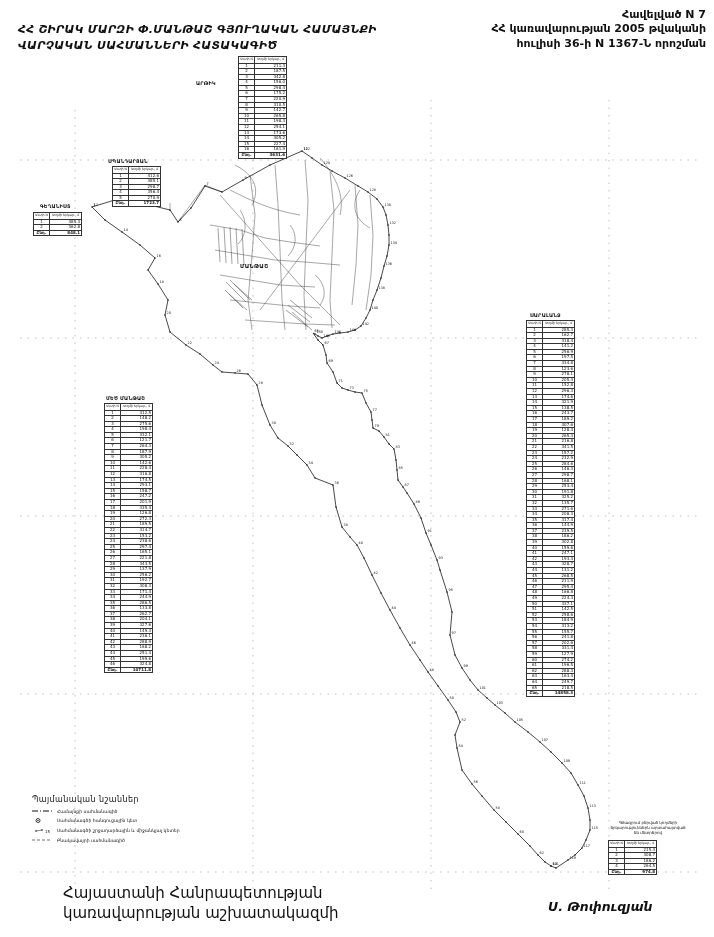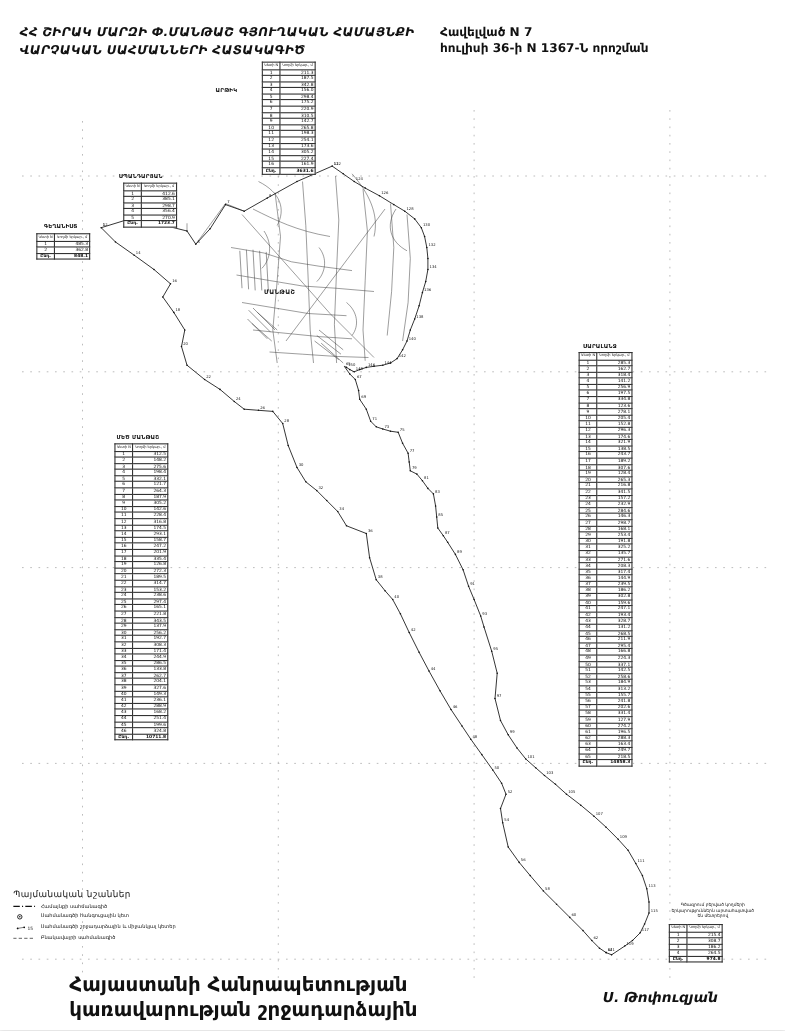--- a/index.html
+++ b/index.html
@@ -5,57 +5,58 @@
   html,body{margin:0;padding:0;background:#e8e8e8;}
   .page{
     position:relative;width:714px;height:937px;background:#ffffff;
     font-family:"DejaVu Sans",sans-serif;color:#111;overflow:hidden;
     box-shadow:0 0 4px rgba(0,0,0,.3);
   }
   .abs{position:absolute;}
   
   .title-block{left:18px;top:22px;width:390px;font-weight:bold;
     font-size:11px;line-height:1.45;letter-spacing:.3px;font-style:italic;}
-  .appendix-block{left:400px;top:8px;width:306px;text-align:left;font-weight:bold;
-    font-size:11px;line-height:1.3;margin-top:15px;}
+  .appendix-block{left:400px;top:8px;width:306px;text-align:right;font-weight:bold;
+    font-size:11px;line-height:1.3;}
   
   .tbl-label{font-size:5px;font-weight:bold;letter-spacing:.2px;white-space:nowrap;}
   table.mini{border-collapse:collapse;background:#fff;}
   table.mini td,table.mini th{
     border:0.5px solid #333;font-size:4px;font-weight:normal;line-height:1.15;
     padding:0 1px;text-align:center;white-space:nowrap;font-family:"DejaVu Sans",sans-serif;}
   table.mini th{font-size:3.2px;line-height:1.1;padding:1px;}
   table.mini td.v{text-align:right;}
   table.mini tr.total td{font-weight:bold;}
   .c1{width:13px;} .c2{width:29px;}
   
   .note-box{width:104px;text-align:center;font-size:4px;line-height:1.25;}
   
-  .legend{left:12px;top:795px;width:200px;margin-top:13px;}
+  .legend{left:32px;top:795px;width:200px;}
   .legend-title{font-size:8px;letter-spacing:.4px;margin-bottom:4px;}
   .legend-item{display:flex;align-items:center;gap:5px;margin-bottom:3px;}
   .legend-item .sym{width:20px;flex:0 0 20px;}
   .legend-item .lbl{font-size:4.6px;white-space:nowrap;}
   
-  .footer-office{left:63px;top:884px;font-weight:bold;font-size:18px;line-height:1.3;}
+  .footer-office{left:63px;top:884px;font-weight:normal;font-size:15px;line-height:1.3;}
   .footer-sign{left:548px;top:899px;font-weight:bold;font-size:12.5px;font-style:italic;}
   .village-label{font-size:5.5px;font-weight:bold;letter-spacing:.4px;}
   svg text{font-family:"DejaVu Sans",sans-serif;}
 </style>
 </head>
 <body>
 
 <div class="page">
 
   <div class="abs title-block">
     <div>ՀՀ ՇԻՐԱԿ ՄԱՐԶԻ Փ.ՄԱՆԹԱՇ ԳՅՈՒՂԱԿԱՆ ՀԱՄԱՅՆՔԻ</div>
     <div>ՎԱՐՉԱԿԱՆ ՍԱՀՄԱՆՆԵՐԻ ՀԱՏԱԿԱԳԻԾ</div>
   </div>
   <div class="abs appendix-block">
     <div>Հավելված N 7</div>
+    <div>ՀՀ կառավարության 2005 թվականի</div>
     <div>հուլիսի 36-ի N 1367-Ն որոշման</div>
   </div>
 
   <svg class="abs" style="left:0;top:0;" width="714" height="937" viewBox="0 0 714 937">
 
     <g stroke="#999" stroke-width="0.6" stroke-dasharray="1.5 6">
       <line x1="75" y1="110" x2="75" y2="890"></line>
       <line x1="253" y1="100" x2="253" y2="890"></line>
       <line x1="431" y1="100" x2="431" y2="890"></line>
       <line x1="609" y1="100" x2="609" y2="890"></line>
@@ -884,17 +885,17 @@
     <div class="legend-item">
       <svg class="sym" width="20" height="6">
         <line x1="0" y1="3" x2="20" y2="3" stroke="#111" stroke-width="0.6" stroke-dasharray="3 2"></line>
       </svg>
       <span class="lbl">Բնակավայրի սահմանագիծ</span>
     </div>
   </div>
 
   <div class="abs footer-office">
     <div>Հայաստանի Հանրապետության</div>
-    <div>կառավարության շրջադարձային</div>
+    <div>կառավարության աշխատակազմի</div>
   </div>
   <div class="abs footer-sign">Ս. Թոփուզյան</div>
 
 </div>
 
 </body></html>

